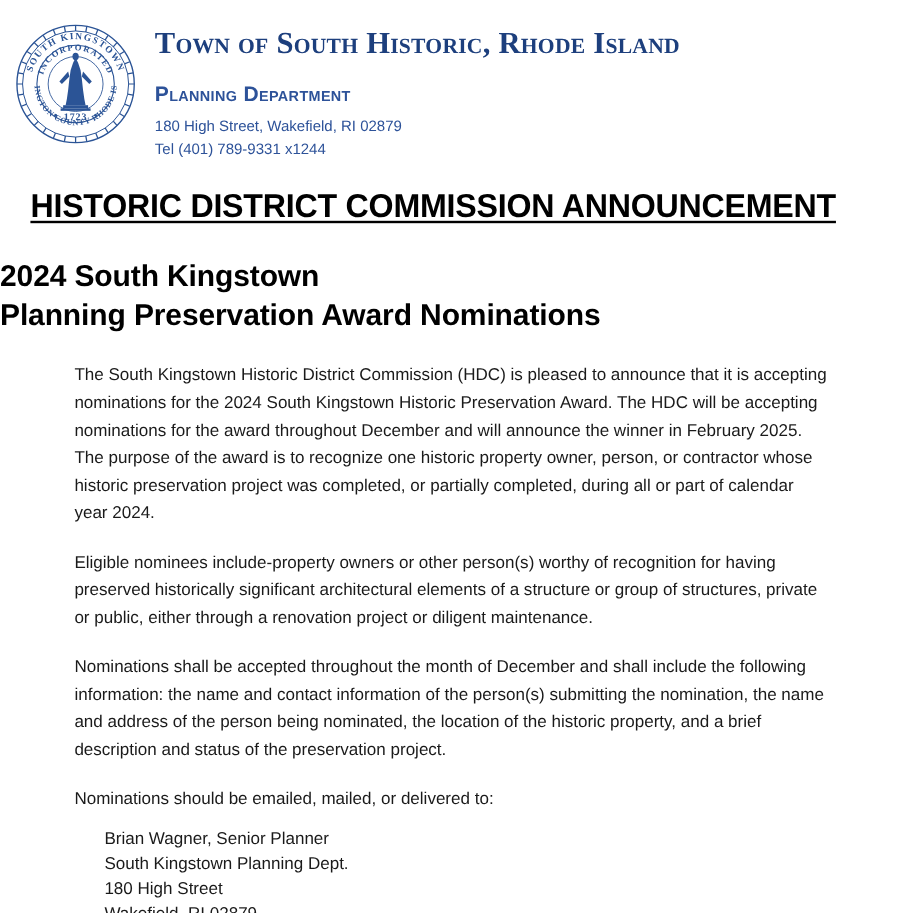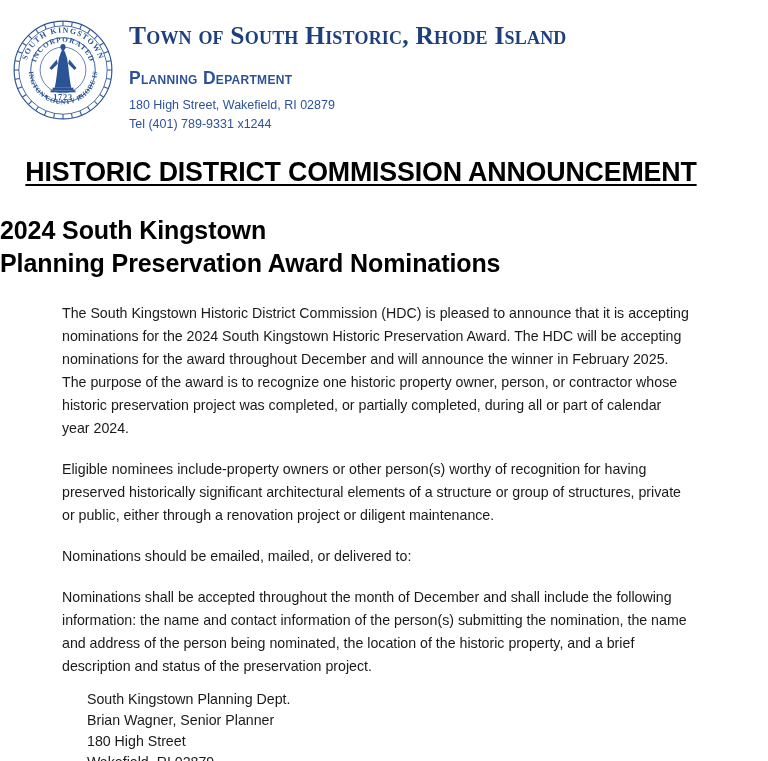--- a/index.html
+++ b/index.html
@@ -222,25 +222,25 @@
   <span class="ln">2024 South Kingstown</span>
   <span class="ln">Planning Preservation Award Nominations</span>
 </div>
 
 <div class="body-col">
 
   <p class="para p1">The South Kingstown Historic District Commission (HDC) is pleased to announce that it is accepting nominations for the 2024 South Kingstown Historic Preservation Award.  The HDC will be accepting nominations for the award throughout December and will announce the winner in February 2025.  The purpose of the award is to recognize one historic property owner, person, or contractor whose historic preservation project was completed, or partially completed, during all or part of calendar year 2024.</p>
 
   <p class="para p2">Eligible nominees include-property owners or other person(s) worthy of recognition for having preserved historically significant architectural elements of a structure or group of structures, private or public, either through a renovation project or diligent maintenance.</p>
 
+  <p class="para p3">Nominations shall be accepted throughout the month of December and shall include the following information: the name and contact information of the person(s) submitting the nomination, the name and address of the person being nominated, the location of the historic property, and a brief description and status of the preservation project.</p>
+
   <p class="para p4">Nominations should be emailed, mailed, or delivered to:</p>
 
-  <p class="para p3">Nominations shall be accepted throughout the month of December and shall include the following information: the name and contact information of the person(s) submitting the nomination, the name and address of the person being nominated, the location of the historic property, and a brief description and status of the preservation project.</p>
-
   <div class="contact-block">
+    <span class="cline">Brian Wagner, Senior Planner</span>
     <span class="cline">South Kingstown Planning Dept.</span>
-    <span class="cline">Brian Wagner, Senior Planner</span>
     <span class="cline">180 High Street</span>
     <span class="cline">Wakefield, RI  02879</span>
 
   </div>
 
 </div>
 
 </body></html>

